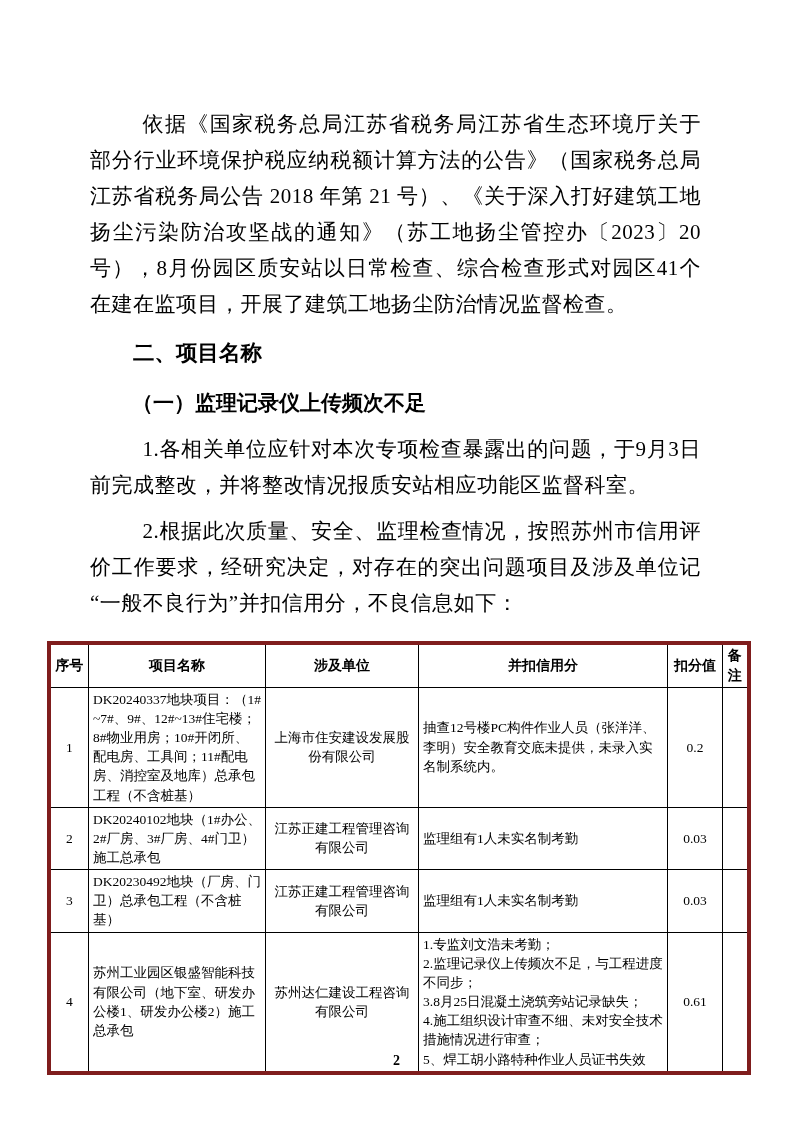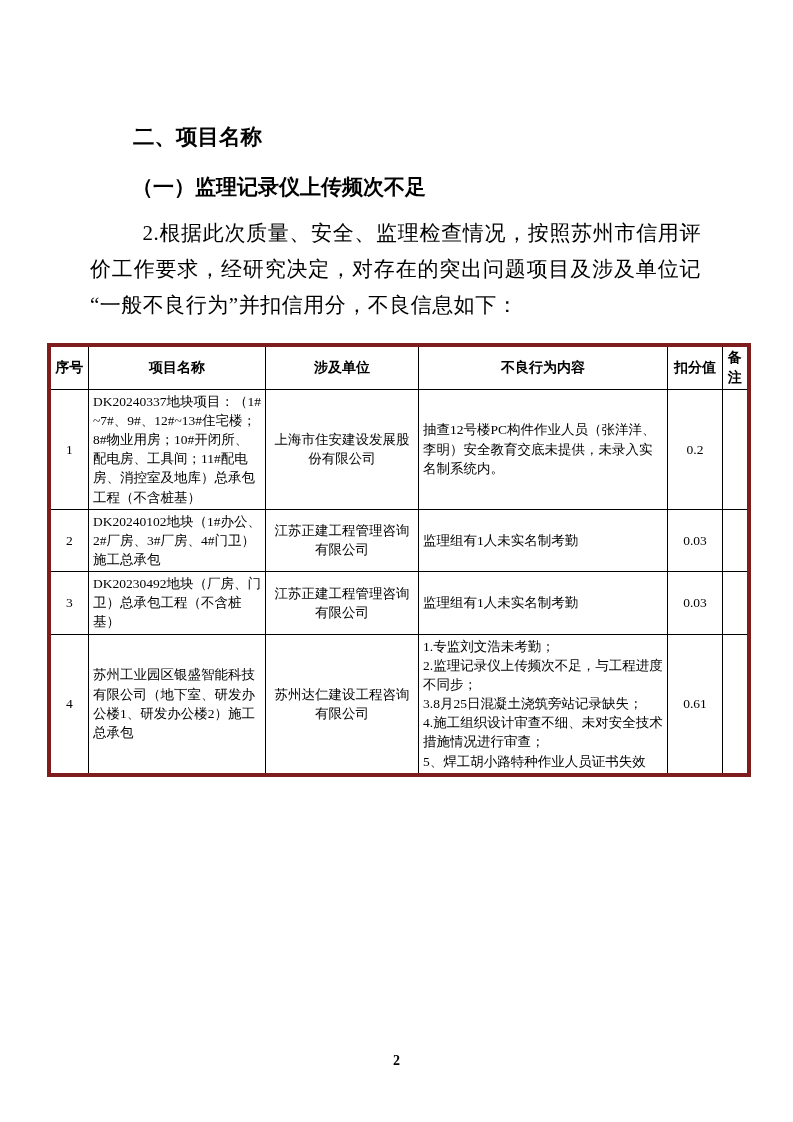--- a/index.html
+++ b/index.html
@@ -94,41 +94,43 @@
     font-size: 14px;
     font-weight: bold;
   }
 </style>
 </head>
 <body>
 
 <div class="page">
 
   <div class="text-block">
+    <p class="para">依据《国家税务总局江苏省税务局江苏省生态环境厅关于部分行业环境保护税应纳税额计算方法的公告》（国家税务总局江苏省税务局公告 2018 年第 21 号）、《关于深入打好建筑工地扬尘污染防治攻坚战的通知》（苏工地扬尘管控办〔2023〕20 号），8月份园区质安站以日常检查、综合检查形式对园区41个在建在监项目，开展了建筑工地扬尘防治情况监督检查。</p>
     <p class="heading-section">二、项目名称</p>
     <p class="heading-subsection">（一）监理记录仪上传频次不足</p>
+    <p class="para para-item">1.各相关单位应针对本次专项检查暴露出的问题，于9月3日前完成整改，并将整改情况报质安站相应功能区监督科室。</p>
     <p class="para para-item">2.根据此次质量、安全、监理检查情况，按照苏州市信用评价工作要求，经研究决定，对存在的突出问题项目及涉及单位记“一般不良行为”并扣信用分，不良信息如下：</p>
   </div>
 
   <div class="table-block">
     <table class="summary">
       <colgroup>
         <col style="width:40px">
         <col style="width:177px">
         <col style="width:153px">
         <col style="width:249px">
         <col style="width:55px">
         <col style="width:26px">
       </colgroup>
       <thead>
         <tr>
           <th>序号</th>
           <th>项目名称</th>
           <th>涉及单位</th>
-          <th>不良行为内容</th>
+          <th>并扣信用分</th>
           <th>扣分值</th>
           <th>备注</th>
         </tr>
       </thead>
       <tbody>
         <tr class="row-1">
           <td class="c-center">1</td>
           <td class="c-left">DK20240337地块项目：（1#~7#、9#、12#~13#住宅楼；8#物业用房；10#开闭所、配电房、工具间；11#配电房、消控室及地库）总承包工程（不含桩基）</td>
           <td class="c-center">上海市住安建设发展股份有限公司</td>
           <td class="c-left behavior">抽查12号楼PC构件作业人员（张洋洋、李明）安全教育交底未提供，未录入实名制系统内。</td>

